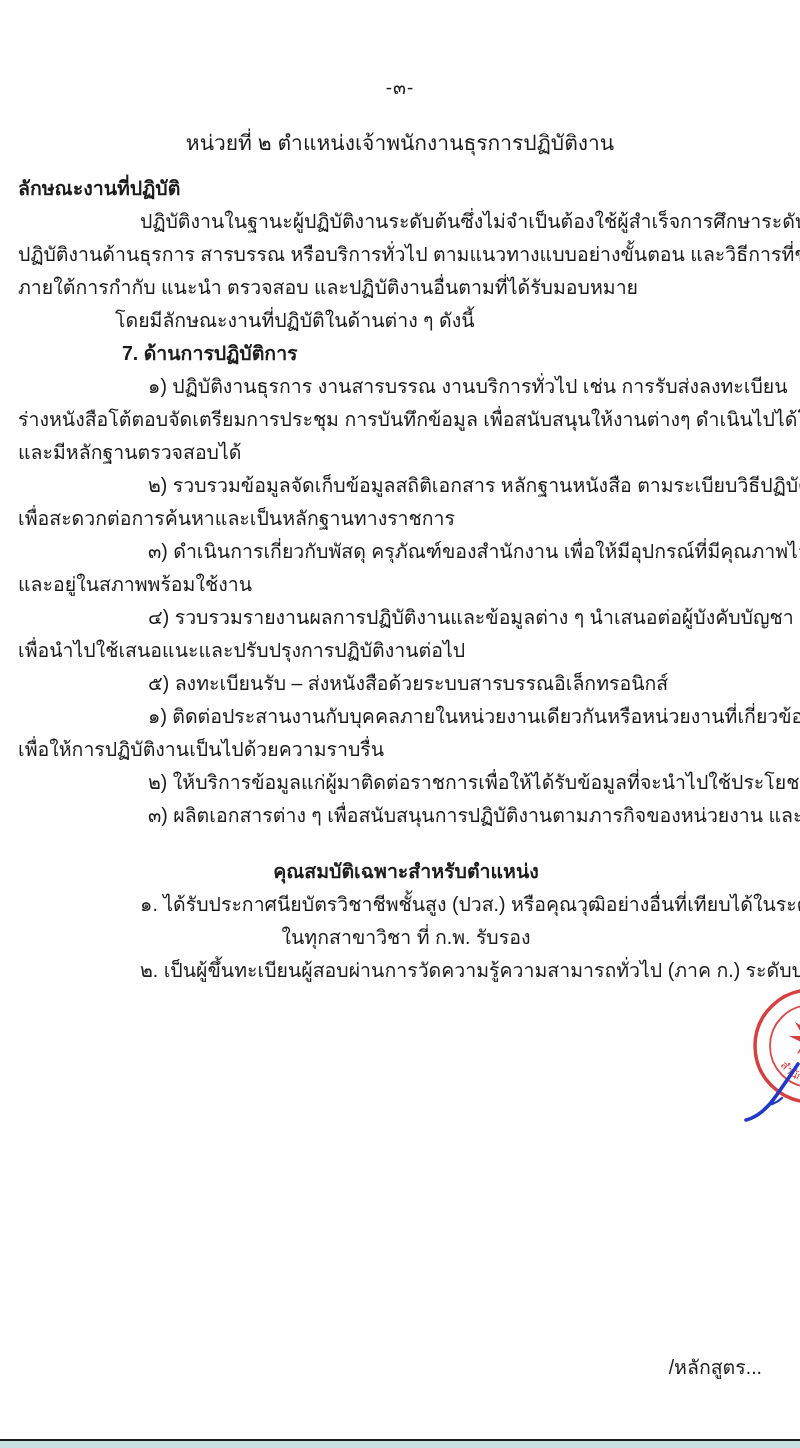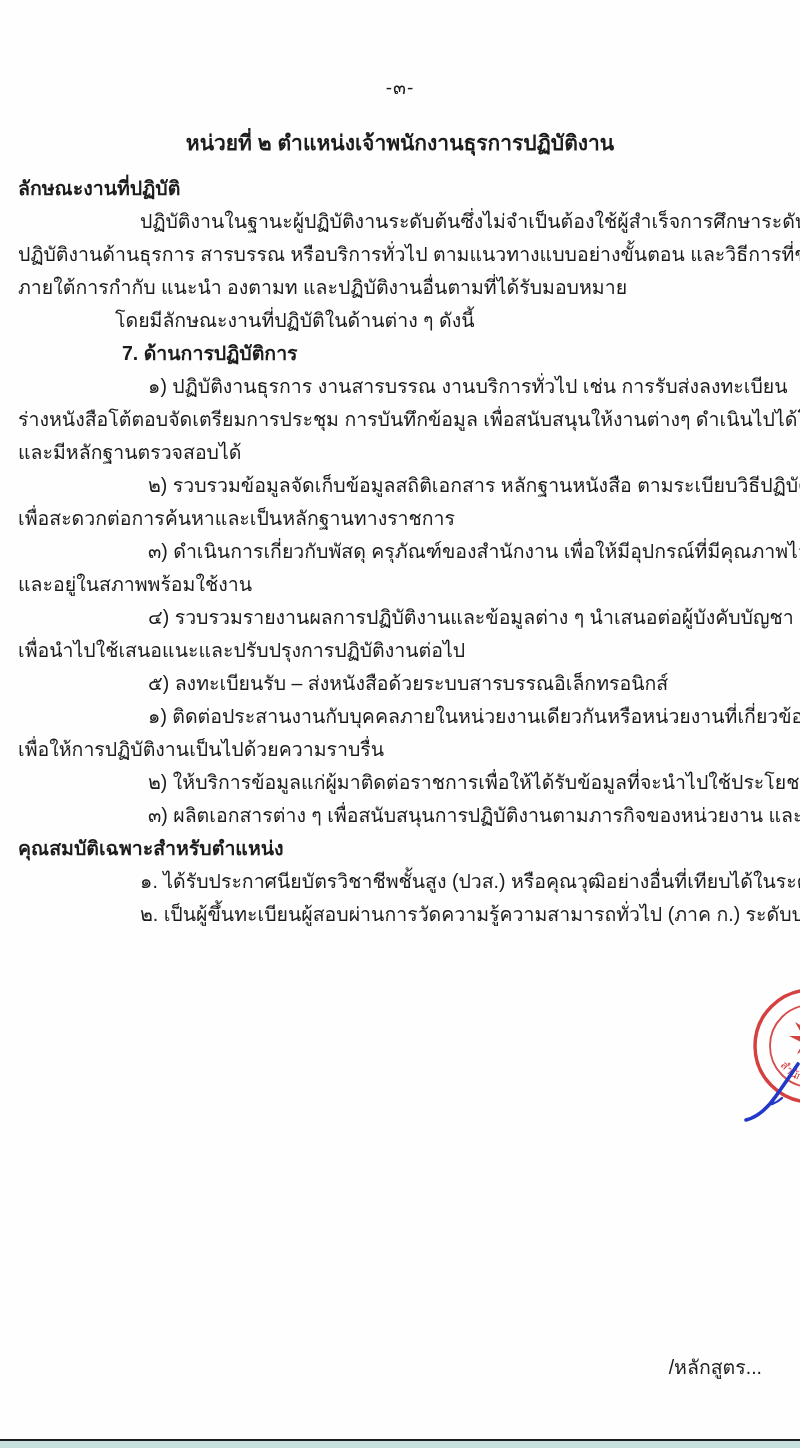--- a/index.html
+++ b/index.html
@@ -11,34 +11,34 @@
     overflow:hidden;
     font-family:"Liberation Sans","DejaVu Sans",sans-serif;
     color:#1c1c1c;
   }
   .pageno{
     position:absolute;top:72px;left:0;width:100%;
     text-align:center;font-size:19px;letter-spacing:1px;
   }
   .doc-title{
     position:absolute;top:126px;left:0;width:100%;
-    text-align:center;font-size:21px;font-weight:bold;
+    text-align:center;font-size:21px;font-weight:normal;
   }
   .body-flow{
     position:absolute;top:172px;left:18px;right:6px;
   }
   .line{
     line-height:33px;font-size:19.5px;white-space:nowrap;
   }
   .bold{font-weight:bold;}
   .ind-para{padding-left:122px;}   
   .ind-lead{padding-left:97px;}    
   .ind-sec{padding-left:104px;}    
   .ind-item{padding-left:130px;}   
-  .qual-block{}
+  .qual-block{margin-top:23px;text-align:center;}
   .footer-note{
     position:absolute;top:1352px;right:38px;
     font-size:19.5px;font-weight:normal;
   }
   
   .seal{
     position:absolute;left:749px;top:986px;width:120px;height:120px;
     pointer-events:none;
   }
   .pen-mark{
@@ -60,21 +60,21 @@
 
   <div class="pageno">-๓-</div>
 
   <div class="doc-title">หน่วยที่ ๒ ตำแหน่งเจ้าพนักงานธุรการปฏิบัติงาน</div>
 
   <div class="body-flow">
 
     <div class="line bold">ลักษณะงานที่ปฏิบัติ</div>
     <div class="line ind-para">ปฏิบัติงานในฐานะผู้ปฏิบัติงานระดับต้นซึ่งไม่จำเป็นต้องใช้ผู้สำเร็จการศึกษาระดับปริญญา</div>
     <div class="line">ปฏิบัติงานด้านธุรการ สารบรรณ หรือบริการทั่วไป ตามแนวทางแบบอย่างขั้นตอน และวิธีการที่ชัดเจน</div>
-    <div class="line">ภายใต้การกำกับ แนะนำ องตามท และปฏิบัติงานอื่นตามที่ได้รับมอบหมาย</div>
+    <div class="line">ภายใต้การกำกับ แนะนำ ตรวจสอบ และปฏิบัติงานอื่นตามที่ได้รับมอบหมาย</div>
     <div class="line ind-lead">โดยมีลักษณะงานที่ปฏิบัติในด้านต่าง ๆ ดังนี้</div>
 
     <div class="line bold ind-sec">7. ด้านการปฏิบัติการ</div>
     <div class="line ind-item">๑) ปฏิบัติงานธุรการ งานสารบรรณ งานบริการทั่วไป เช่น การรับส่งลงทะเบียน</div>
     <div class="line">ร่างหนังสือโต้ตอบจัดเตรียมการประชุม การบันทึกข้อมูล เพื่อสนับสนุนให้งานต่างๆ ดำเนินไปได้โดยสะดวกราบรื่น</div>
     <div class="line">และมีหลักฐานตรวจสอบได้</div>
     <div class="line ind-item">๒) รวบรวมข้อมูลจัดเก็บข้อมูลสถิติเอกสาร หลักฐานหนังสือ ตามระเบียบวิธีปฏิบัติ</div>
     <div class="line">เพื่อสะดวกต่อการค้นหาและเป็นหลักฐานทางราชการ</div>
     <div class="line ind-item">๓) ดำเนินการเกี่ยวกับพัสดุ ครุภัณฑ์ของสำนักงาน เพื่อให้มีอุปกรณ์ที่มีคุณภาพไว้ใช้งาน</div>
     <div class="line">และอยู่ในสภาพพร้อมใช้งาน</div>
@@ -83,20 +83,21 @@
     <div class="line ind-item">๕) ลงทะเบียนรับ – ส่งหนังสือด้วยระบบสารบรรณอิเล็กทรอนิกส์</div>
 
     <div class="line ind-item">๑) ติดต่อประสานงานกับบุคคลภายในหน่วยงานเดียวกันหรือหน่วยงานที่เกี่ยวข้อง</div>
     <div class="line">เพื่อให้การปฏิบัติงานเป็นไปด้วยความราบรื่น</div>
     <div class="line ind-item">๒) ให้บริการข้อมูลแก่ผู้มาติดต่อราชการเพื่อให้ได้รับข้อมูลที่จะนำไปใช้ประโยชน์ได้ต่อไป</div>
     <div class="line ind-item">๓) ผลิตเอกสารต่าง ๆ เพื่อสนับสนุนการปฏิบัติงานตามภารกิจของหน่วยงาน และปฏิบัติหน้าที่อื่น</div>
 
     <div class="qual-block">
       <div class="line bold">คุณสมบัติเฉพาะสำหรับตำแหน่ง</div>
       <div class="line ind-para">๑. ได้รับประกาศนียบัตรวิชาชีพชั้นสูง (ปวส.) หรือคุณวุฒิอย่างอื่นที่เทียบได้ในระดับเดียวกัน</div>
+      <div class="line">ในทุกสาขาวิชา ที่ ก.พ. รับรอง</div>
       <div class="line ind-para">๒. เป็นผู้ขึ้นทะเบียนผู้สอบผ่านการวัดความรู้ความสามารถทั่วไป (ภาค ก.) ระดับประกาศนียบัตร</div>
     </div>
   </div>
 
   <div class="seal">
     <svg width="120" height="120" viewBox="0 0 120 120">
       <circle cx="62" cy="60" r="56" fill="none" stroke="#d02c2c" stroke-width="3.5" opacity="0.9"></circle>
       <circle cx="62" cy="60" r="41" fill="none" stroke="#d02c2c" stroke-width="1.8" opacity="0.85"></circle>
 
       <g fill="#d02c2c" opacity="0.9">

